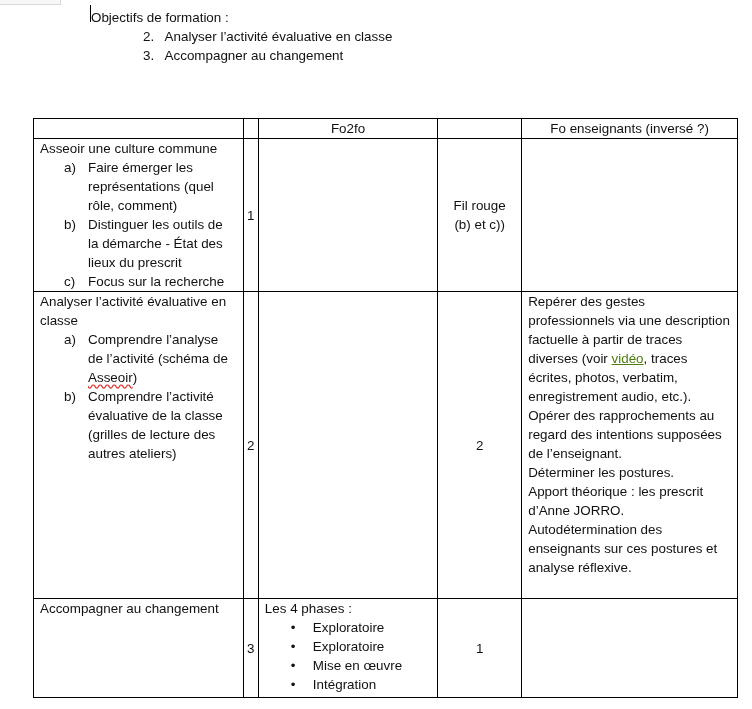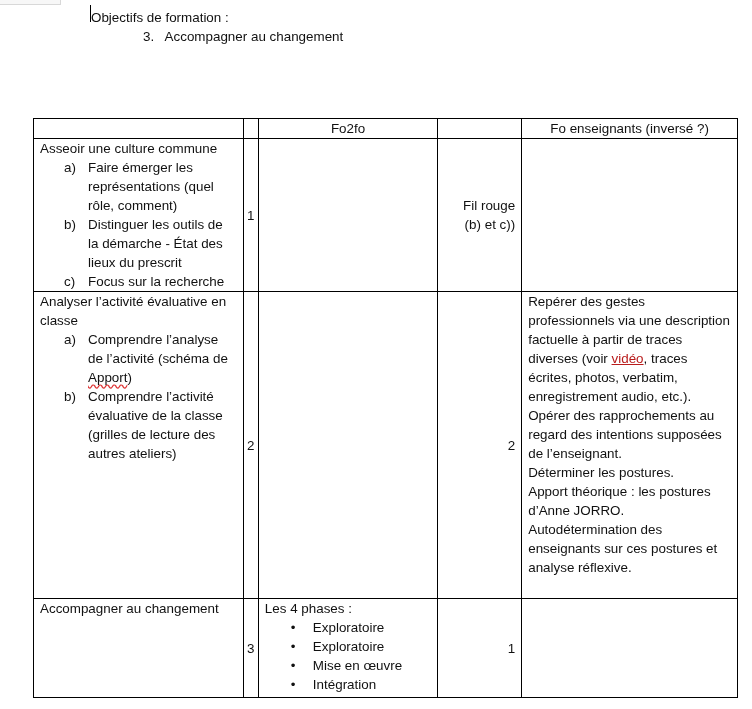--- a/index.html
+++ b/index.html
@@ -20,44 +20,45 @@
   table.plan {
     position: absolute; left: 33px; top: 118px;
     border-collapse: collapse; table-layout: fixed; width: 705px;
   }
   table.plan td {
     border: 1px solid #000; padding: 0 6px; vertical-align: top; line-height: 19px;
   }
   td.c1 { width: 194px; }
   td.c2 { width: 14px; text-align: center; vertical-align: middle !important; padding: 0 !important; }
   td.c3 { width: 164px; }
-  td.c4 { width: 70px; text-align: right; vertical-align: middle !important; }
+  td.c4 { width: 70px; text-align: center; vertical-align: middle !important; }
   td.c5 { width: 200px; }
   tr.h td { height: 18px; text-align: center; }
   tr.r1 td { height: 152px; }
   tr.r2 td { height: 306px; }
   tr.r3 td { height: 98px; }
   .alpha { margin: 0; padding-left: 48px; list-style: none; }
   .alpha li { position: relative; }
   .alpha li .mk { position: absolute; left: -24px; }
   .bullets { margin: 0; padding-left: 48px; list-style: none; }
   .bullets li { position: relative; }
   .bullets li .dot { position: absolute; left: -22px; top: 0; }
-  .link { color: #b91c1c; text-decoration: underline; }
+  .link { color: #4d7c0f; text-decoration: underline; }
   .squiggle { text-decoration: underline wavy #d33; text-underline-offset: 2px; }
 </style>
 </head>
 <body>
 
 <div class="corner-box"></div>
 <div class="caret"></div>
 
 <div class="objectives">
   <div>Objectifs de formation :</div>
   <ol style="list-style:none;">
+    <li><span>2.</span>&nbsp;&nbsp; <span>Analyser l’activité évaluative en classe</span></li>
     <li><span>3.</span>&nbsp;&nbsp; <span>Accompagner au changement</span></li>
   </ol>
 </div>
 
 <table class="plan">
   <tbody>
       <tr class="h">
     <td class="c1"></td>
     <td class="c2"></td>
     <td class="c3" style="text-align:center">Fo2fo</td>
@@ -77,32 +78,32 @@
     <td class="c2">1</td>
     <td class="c3"></td>
     <td class="c4">Fil rouge (b) et c))</td>
     <td class="c5"></td>
   </tr>
 
   <tr class="r2">
     <td class="c1">
       <div>Analyser l’activité évaluative en classe</div>
       <ul class="alpha">
-        <li><span class="mk">a)</span><span>Comprendre l’analyse de l’activité (schéma de </span><span class="squiggle">Apport</span><span>)</span></li>
+        <li><span class="mk">a)</span><span>Comprendre l’analyse de l’activité (schéma de </span><span class="squiggle">Asseoir</span><span>)</span></li>
         <li><span class="mk">b)</span><span>Comprendre l’activité évaluative de la classe (grilles de lecture des autres ateliers)</span></li>
       </ul>
     </td>
     <td class="c2">2</td>
     <td class="c3"></td>
     <td class="c4">2</td>
     <td class="c5">
       <div><span>Repérer des gestes professionnels via une description factuelle à partir de traces diverses (voir </span><span class="link">vidéo</span><span>, traces écrites, photos, verbatim, enregistrement audio, etc.).</span></div>
       <div>Opérer des rapprochements au regard des intentions supposées de l’enseignant.</div>
       <div>Déterminer les postures.</div>
-      <div>Apport théorique : les postures d’Anne JORRO.</div>
+      <div>Apport théorique : les prescrit d’Anne JORRO.</div>
       <div>Autodétermination des enseignants sur ces postures et analyse réflexive.</div>
     </td>
   </tr>
 
   <tr class="r3">
     <td class="c1">
       <div>Accompagner au changement</div>
     </td>
     <td class="c2">3</td>
     <td class="c3">

